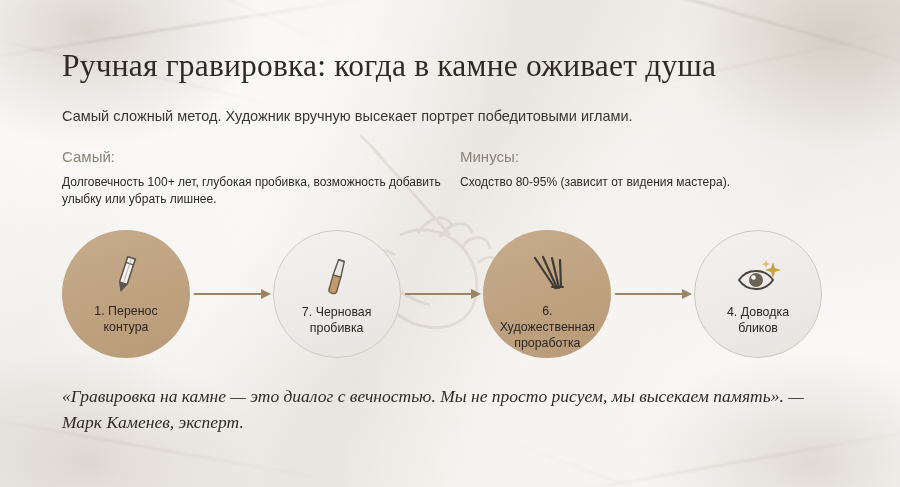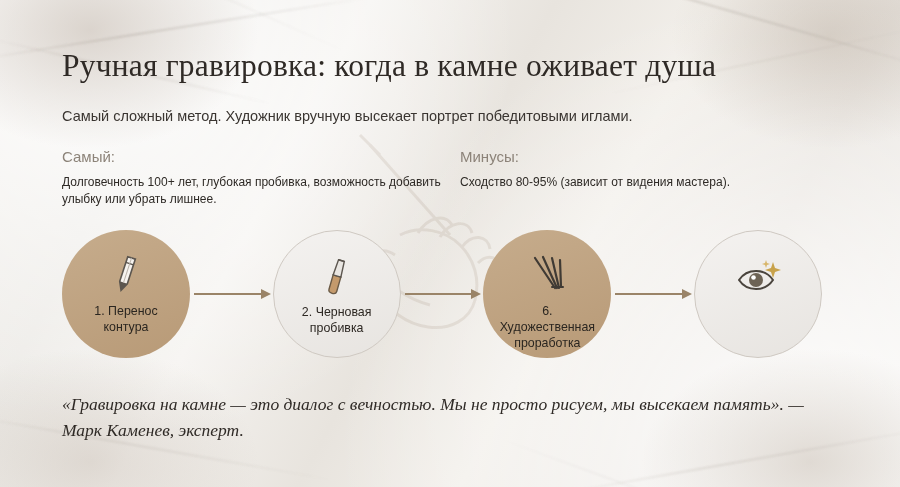--- a/index.html
+++ b/index.html
@@ -168,21 +168,21 @@
     right: 0;
     top: 0.5px;
     width: 0;
     height: 0;
     border-top: 5.5px solid transparent;
     border-bottom: 5.5px solid transparent;
     border-left: 10px solid #9a8468;
   }
 
   .quote {
-    margin-top: 34px;
+    margin-top: 26px;
     font-family: "Liberation Serif", serif;
     font-style: italic;
     font-size: 17.5px;
     line-height: 1.45;
     color: #2f2a26;
     max-width: 790px;
   }
 </style>
 </head>
 <body>
@@ -260,21 +260,21 @@
       <div class="node light">
         <div class="node-icon">
           <svg width="34" height="44" viewBox="0 0 34 44" xmlns="http://www.w3.org/2000/svg">
             <g transform="rotate(16 17 22)">
               <path d="M13 22 L21 22 L21 37 C21 39 19 40 17 40 C15 40 13 39 13 37 Z" fill="#c49a6c" stroke="#6a5a46" stroke-width="1.4"></path>
               <path d="M14 6 L20 6 L21 22 L13 22 Z" fill="#e9e6e2" stroke="#5c564f" stroke-width="1.4"></path>
               <path d="M14 6 L20 6" stroke="#5c564f" stroke-width="1.6"></path>
             </g>
           </svg>
         </div>
-        <div class="node-label">2. Черновая
+        <div class="node-label">7. Черновая
 пробивка</div>
       </div>
 
       <div class="arrow">
         <div class="line"></div>
           <div class="head"></div>
       </div>
 
       <div class="node tan">
         <div class="node-icon">
@@ -300,20 +300,22 @@
       <div class="node light">
         <div class="node-icon">
           <svg width="50" height="40" viewBox="0 0 50 40" xmlns="http://www.w3.org/2000/svg">
             <path d="M6 24 C14 12 32 12 40 24 C32 36 14 36 6 24 Z" fill="none" stroke="#4a443d" stroke-width="2"></path>
             <circle cx="23" cy="24" r="7" fill="#6d6355"></circle>
             <circle cx="20.5" cy="21.5" r="2.3" fill="#ffffff"></circle>
             <path d="M40 6 L42 12 L48 14 L42 16 L40 22 L38 16 L32 14 L38 12 Z" fill="#c8a24a"></path>
             <path d="M33 4 L34 7 L37 8 L34 9 L33 12 L32 9 L29 8 L32 7 Z" fill="#d8b66a"></path>
           </svg>
         </div>
+        <div class="node-label">4. Доводка
+бликов</div>
       </div>
 
     </div>
 
     <p class="quote">«Гравировка на камне — это диалог с вечностью. Мы не просто рисуем, мы высекаем память». — Марк Каменев, эксперт.</p>
 
   </div>
 </div>
 
 </body></html>

